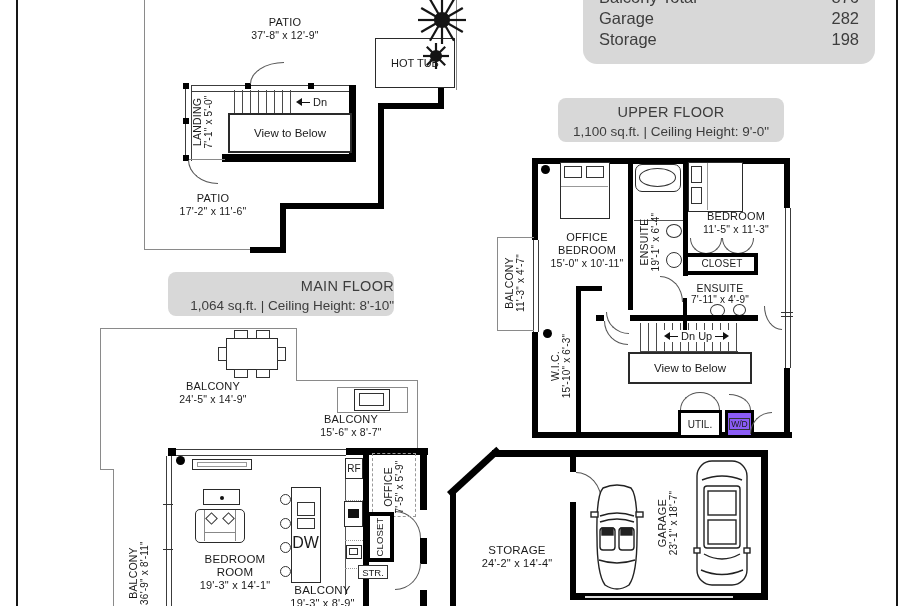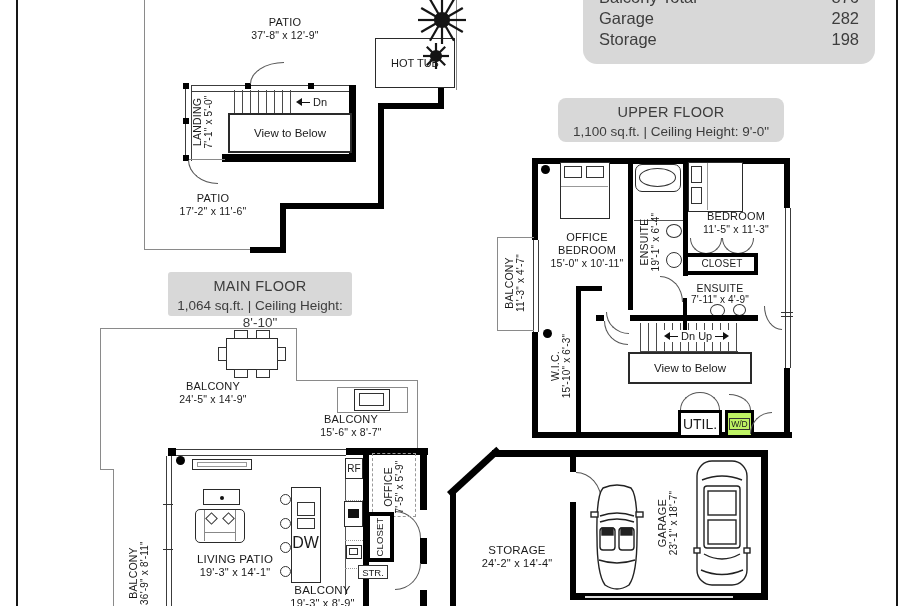--- a/index.html
+++ b/index.html
@@ -58,21 +58,21 @@
     <div class="sumrow">
       <span>Storage</span>
       <span>198</span>
     </div>
   </div>
 
   <div class="graybox floorbox" style="left:558px;top:98px;width:226px;height:44px;border-radius:8px;">
     <div class="ft">UPPER FLOOR</div>
     <div class="fs">1,100 sq.ft. | Ceiling Height: 9'-0"</div>
   </div>
-  <div class="graybox floorbox" style="left:168px;top:272px;width:184px;height:44px;border-radius:3px;">
+  <div class="graybox floorbox" style="left:168px;top:272px;width:226px;height:44px;border-radius:8px;text-align:right;">
     <div class="ft">MAIN FLOOR</div>
     <div class="fs">1,064 sq.ft. | Ceiling Height: 8'-10"</div>
   </div>
 
   <div class="rlabel" style="left:215px;top:16px;width:140px;">
     <div>PATIO</div>
     <div class="dim">37'-8" x 12'-9"</div>
   </div>
 
   <div class="thin" style="left:144px;top:0;width:1px;height:250px;"></div>
@@ -238,23 +238,23 @@
   <div class="wall" style="left:576px;top:286px;width:26px;height:5px;"></div>
   <div class="vtext" style="left:524px;top:353px;width:74px;height:26px;">
     <div>W.I.C.</div>
     <div class="dim">15'-10" x 6'-3"</div>
   </div>
 
   <div class="arc arc-tl" style="left:680px;top:392px;width:20px;height:18px;"></div>
   <div class="arc arc-tr" style="left:700px;top:392px;width:20px;height:18px;"></div>
   <div class="arc arc-tr" style="left:729px;top:394px;width:22px;height:16px;"></div>
   <div class="abs" style="left:678px;top:410px;width:44px;height:28px;border:3px solid #000;box-sizing:border-box;background:#fff;display:flex;align-items:center;justify-content:center;">
-    <span style="font-size:14px;text-align:center;">UTIL.</span>
-  </div>
-  <div class="abs" style="left:725px;top:410px;width:29px;height:28px;border:3px solid #000;box-sizing:border-box;background:#bef264;display:flex;align-items:center;justify-content:center;">
+    <span style="font-size:10px;text-align:center;">UTIL.</span>
+  </div>
+  <div class="abs" style="left:725px;top:410px;width:29px;height:28px;border:3px solid #000;box-sizing:border-box;background:#8b5cf6;display:flex;align-items:center;justify-content:center;">
     <span style="font-size:8.5px;border:1px solid #333;padding:0 1px;">W/D</span>
   </div>
   <div class="arc arc-tl" style="left:750px;top:412px;width:22px;height:22px;"></div>
 
   <div class="thin" style="left:100px;top:328px;width:197px;height:1px;"></div>
   <div class="thin" style="left:100px;top:328px;width:1px;height:142px;"></div>
   <div class="thin" style="left:100px;top:469px;width:14px;height:1px;"></div>
   <div class="thin" style="left:113px;top:469px;width:1px;height:137px;"></div>
   <div class="thin" style="left:296px;top:328px;width:1px;height:53px;"></div>
   <div class="thin" style="left:296px;top:380px;width:121px;height:1px;"></div>
@@ -337,21 +337,21 @@
     <div class="abs" style="left:16px;top:6px;width:4px;height:4px;border-radius:50%;background:#111;"></div>
   </div>
   <div class="box" style="left:195px;top:509px;width:50px;height:34px;border-radius:5px;">
     <div class="thin" style="left:8px;top:0;width:1px;height:31px;background:#888;"></div>
     <div class="thin" style="left:39px;top:0;width:1px;height:31px;background:#888;"></div>
     <div class="thin" style="left:8px;top:22px;width:32px;height:1px;background:#888;"></div>
     <div class="fix" style="left:11px;top:4px;width:9px;height:9px;border-width:1px;transform:rotate(45deg);"></div>
     <div class="fix" style="left:28px;top:4px;width:9px;height:9px;border-width:1px;transform:rotate(45deg);"></div>
   </div>
   <div class="rlabel" style="left:185px;top:553px;width:100px;font-size:11.5px;">
-    <div>LIVING PATIO</div>
+    <div>BEDROOM ROOM</div>
     <div class="dim" style="font-size:11px;">19'-3" x 14'-1"</div>
   </div>
 
   <div class="fix oval" style="left:280px;top:494px;width:11px;height:11px;"></div>
   <div class="fix oval" style="left:280px;top:518px;width:11px;height:11px;"></div>
   <div class="fix oval" style="left:280px;top:542px;width:11px;height:11px;"></div>
   <div class="fix oval" style="left:280px;top:566px;width:11px;height:11px;"></div>
   <div class="box" style="left:291px;top:487px;width:30px;height:96px;">
     <div class="fix" style="left:5px;top:14px;width:18px;height:14px;border-width:1px;"></div>
     <div class="fix" style="left:5px;top:30px;width:18px;height:11px;border-width:1px;"></div>

